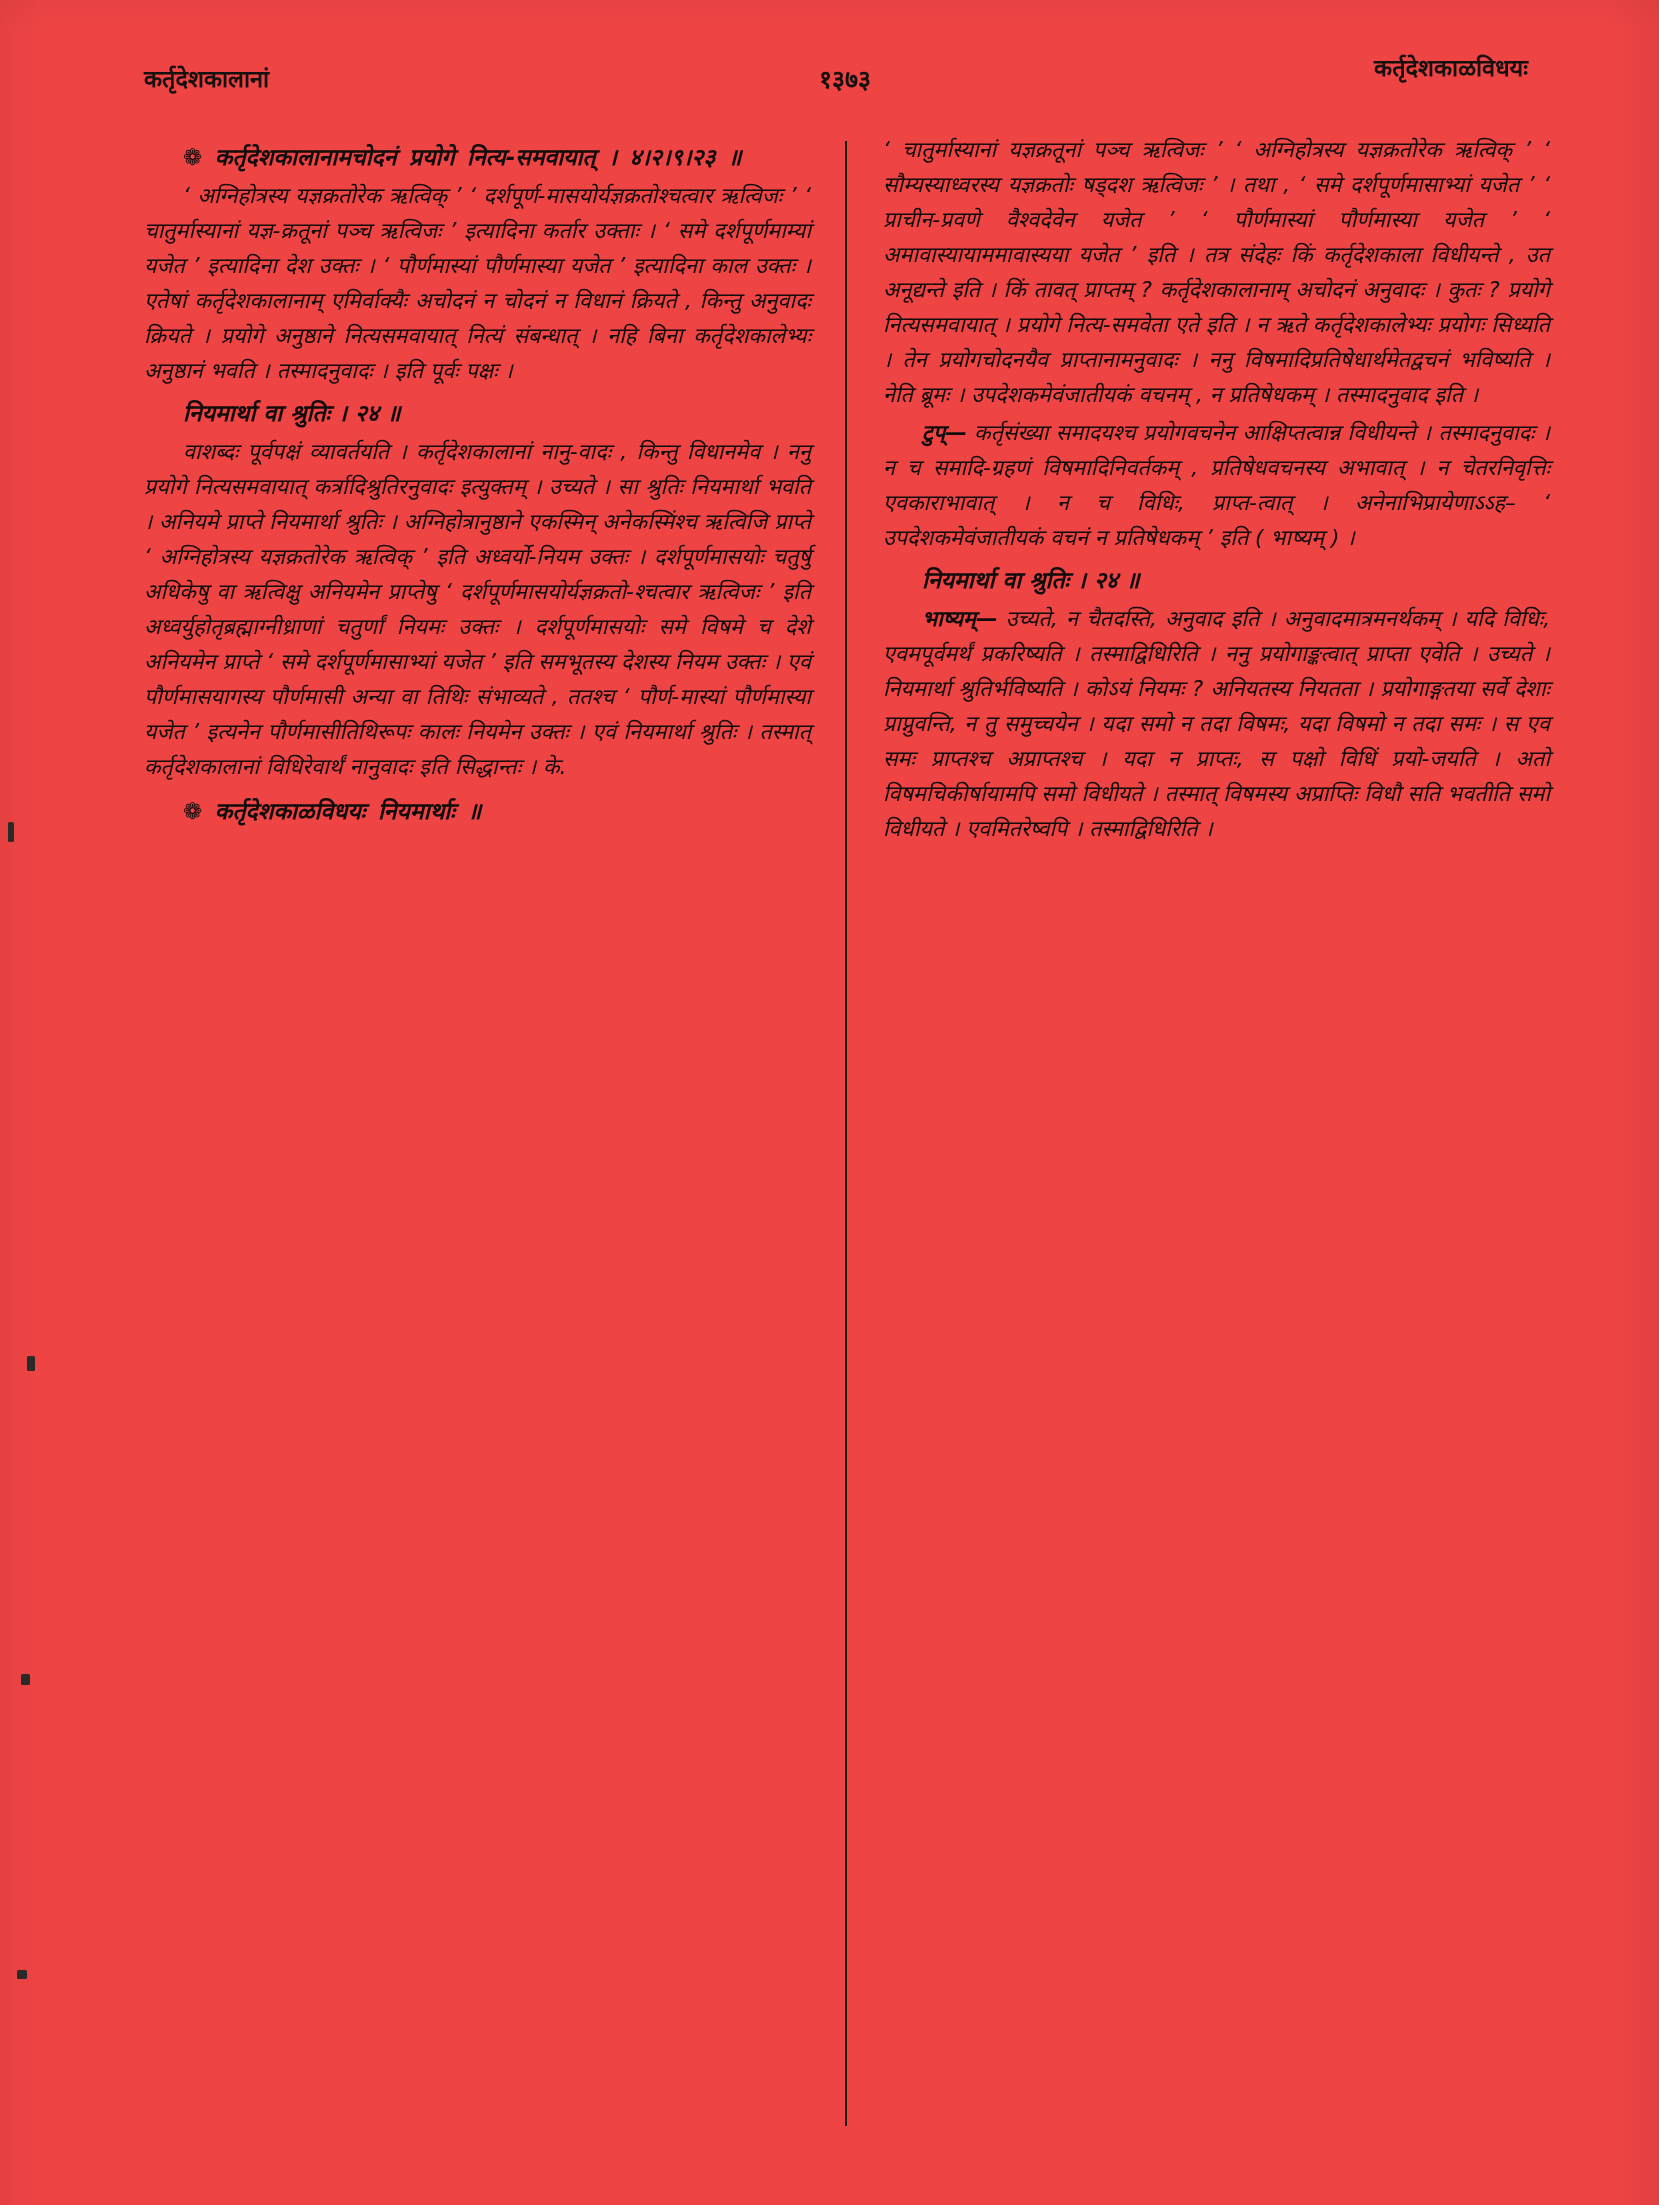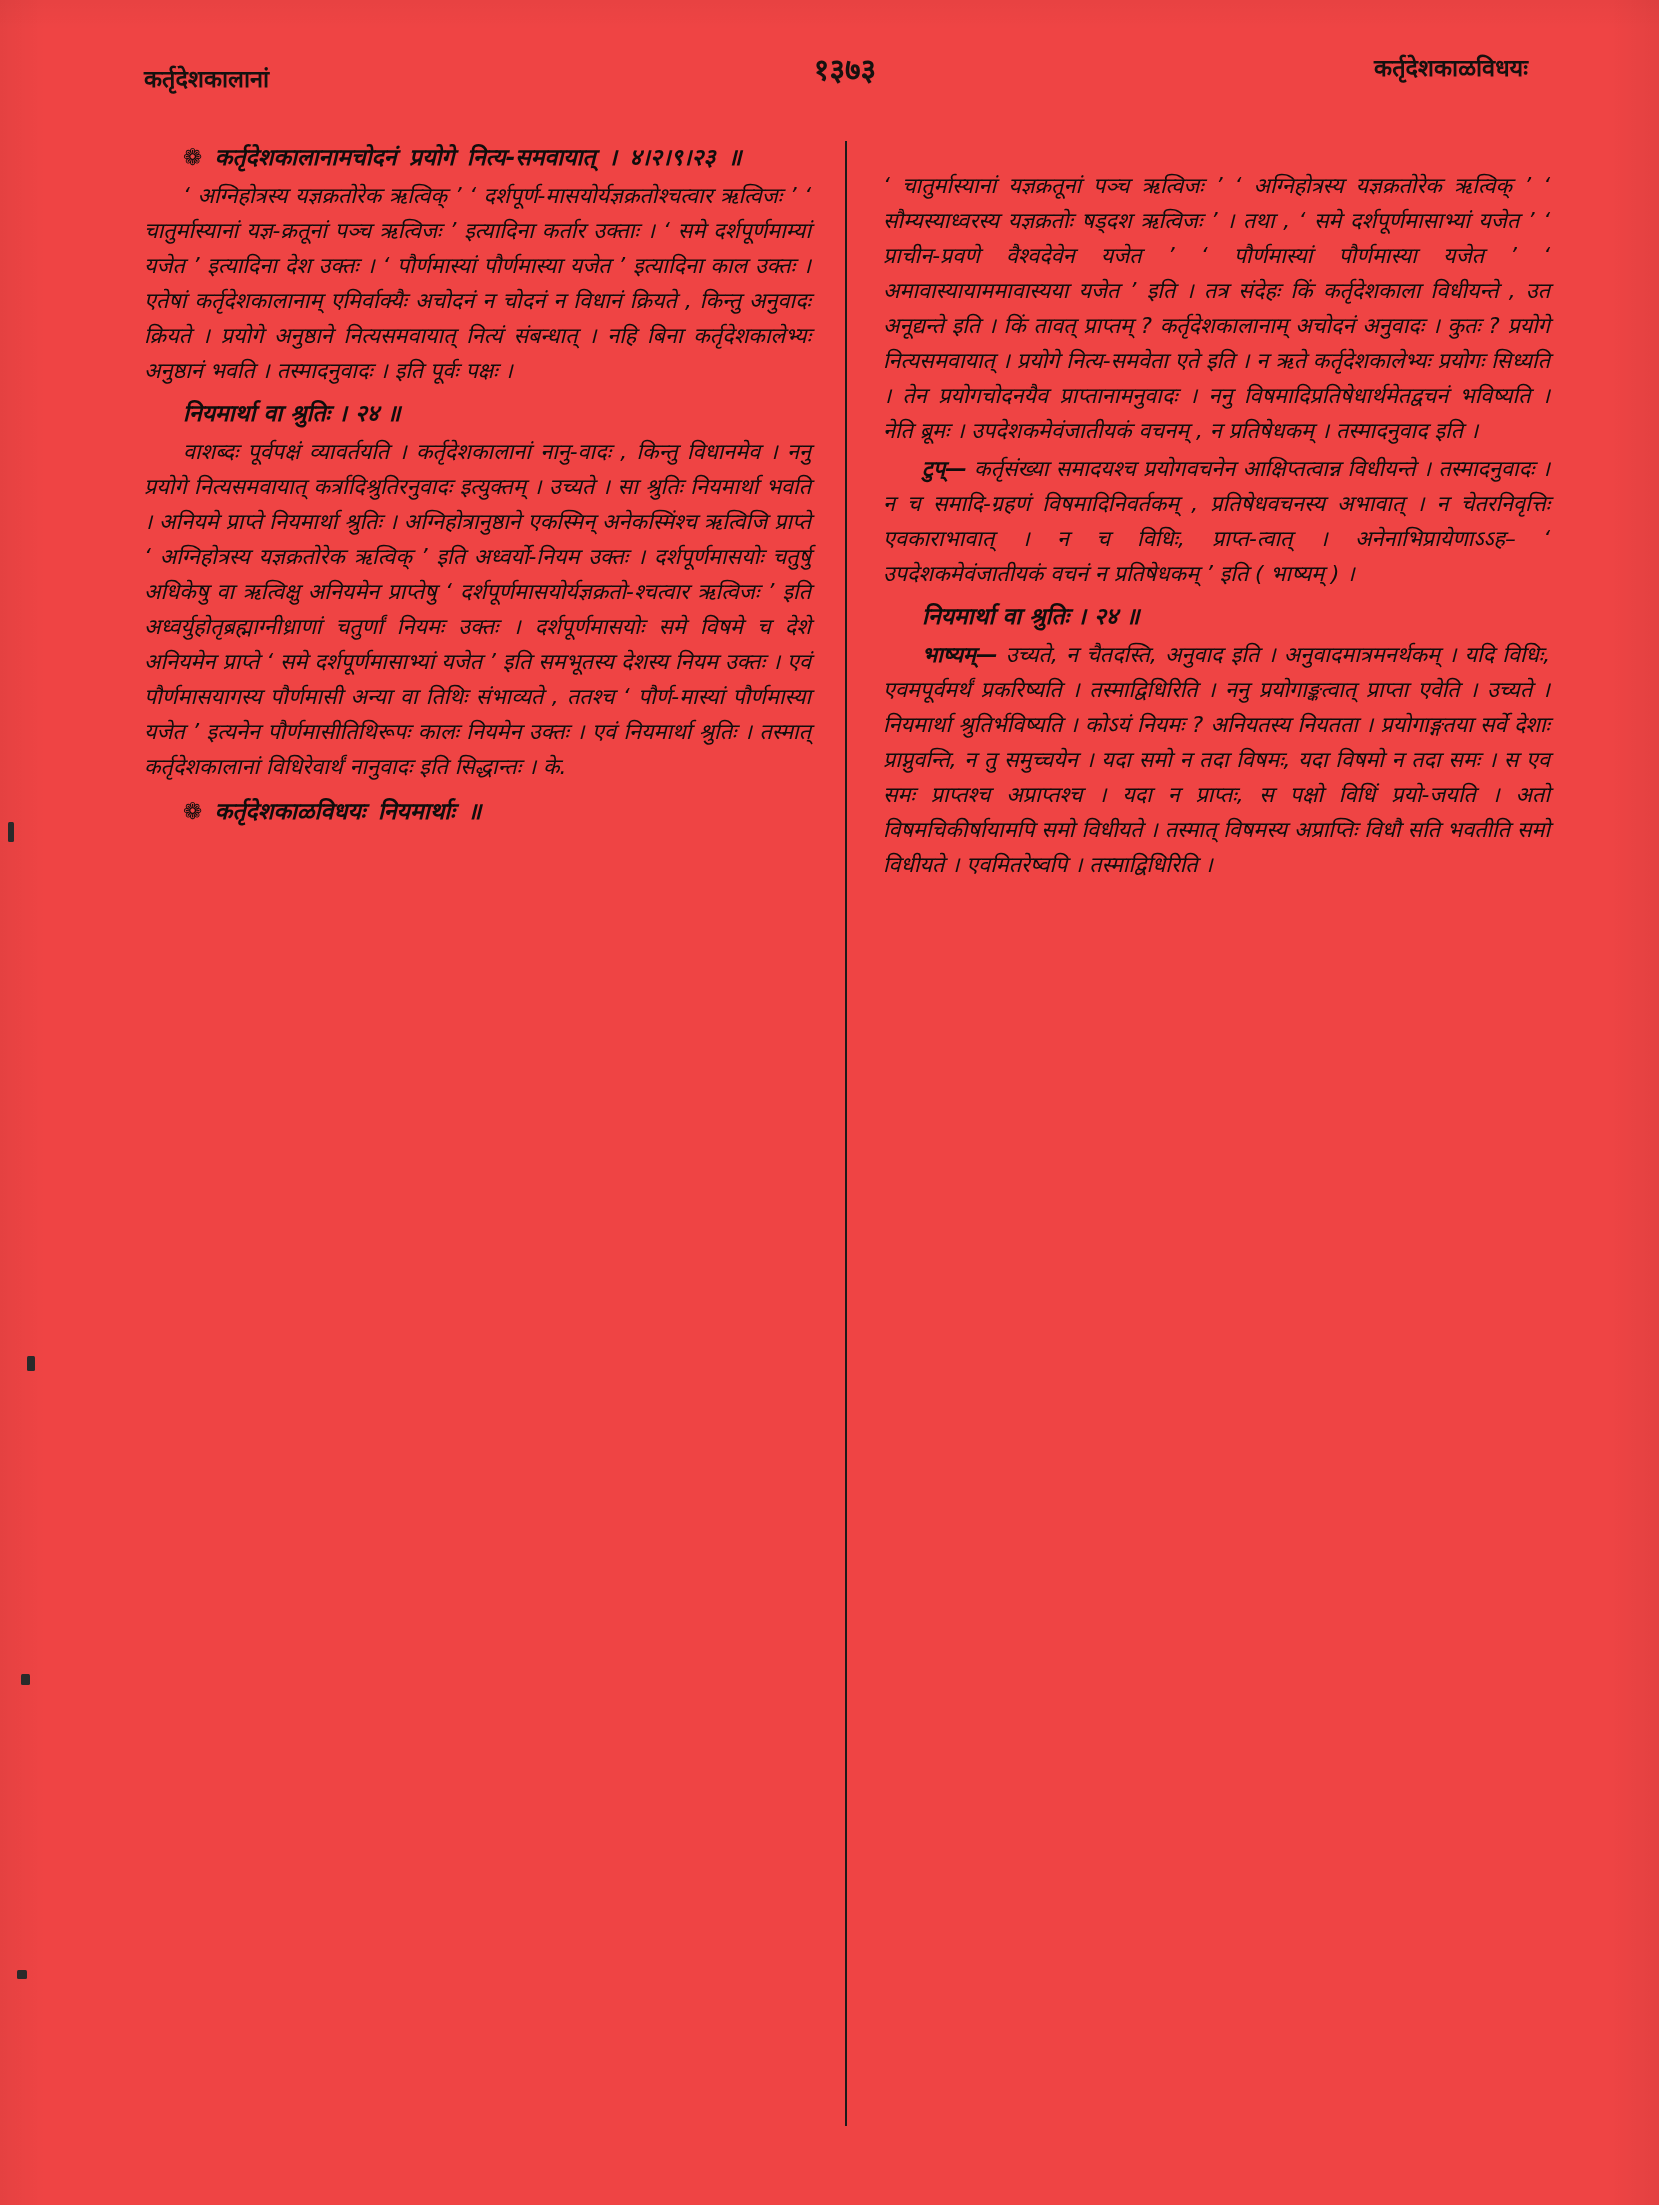--- a/index.html
+++ b/index.html
@@ -48,41 +48,41 @@
     font-weight: bold;
     font-size: 23.5px;
     color: #16110f;
     white-space: nowrap;
   }
   .rh-left { left: 0; top: 16.7px; }
   .rh-right { right: 18px; top: 6px; }
   .rh-center {
     left: 50%;
     transform: translateX(-50%);
-    top: 3px;
-    font-size: 30px;
+    top: 16px;
+    font-size: 25px;
   }
 
   
   .columns {
     position: absolute;
     top: 133px;
     left: 144px;
     width: 1401px;
     height: 2000px;
   }
   .col {
     position: absolute;
     top: 0;
     width: 667px;
     height: 2000px;
     font-style: italic;
   }
   .col-left { left: 0; }
-  .col-right { left: 739px; margin-top: 36px; }
+  .col-right { left: 739px; }
 
   .col-rule {
     position: absolute;
     top: 7.6px;
     left: 701px;
     width: 2.3px;
     height: 1985px;
     background: #1b1b1b;
   }
 

